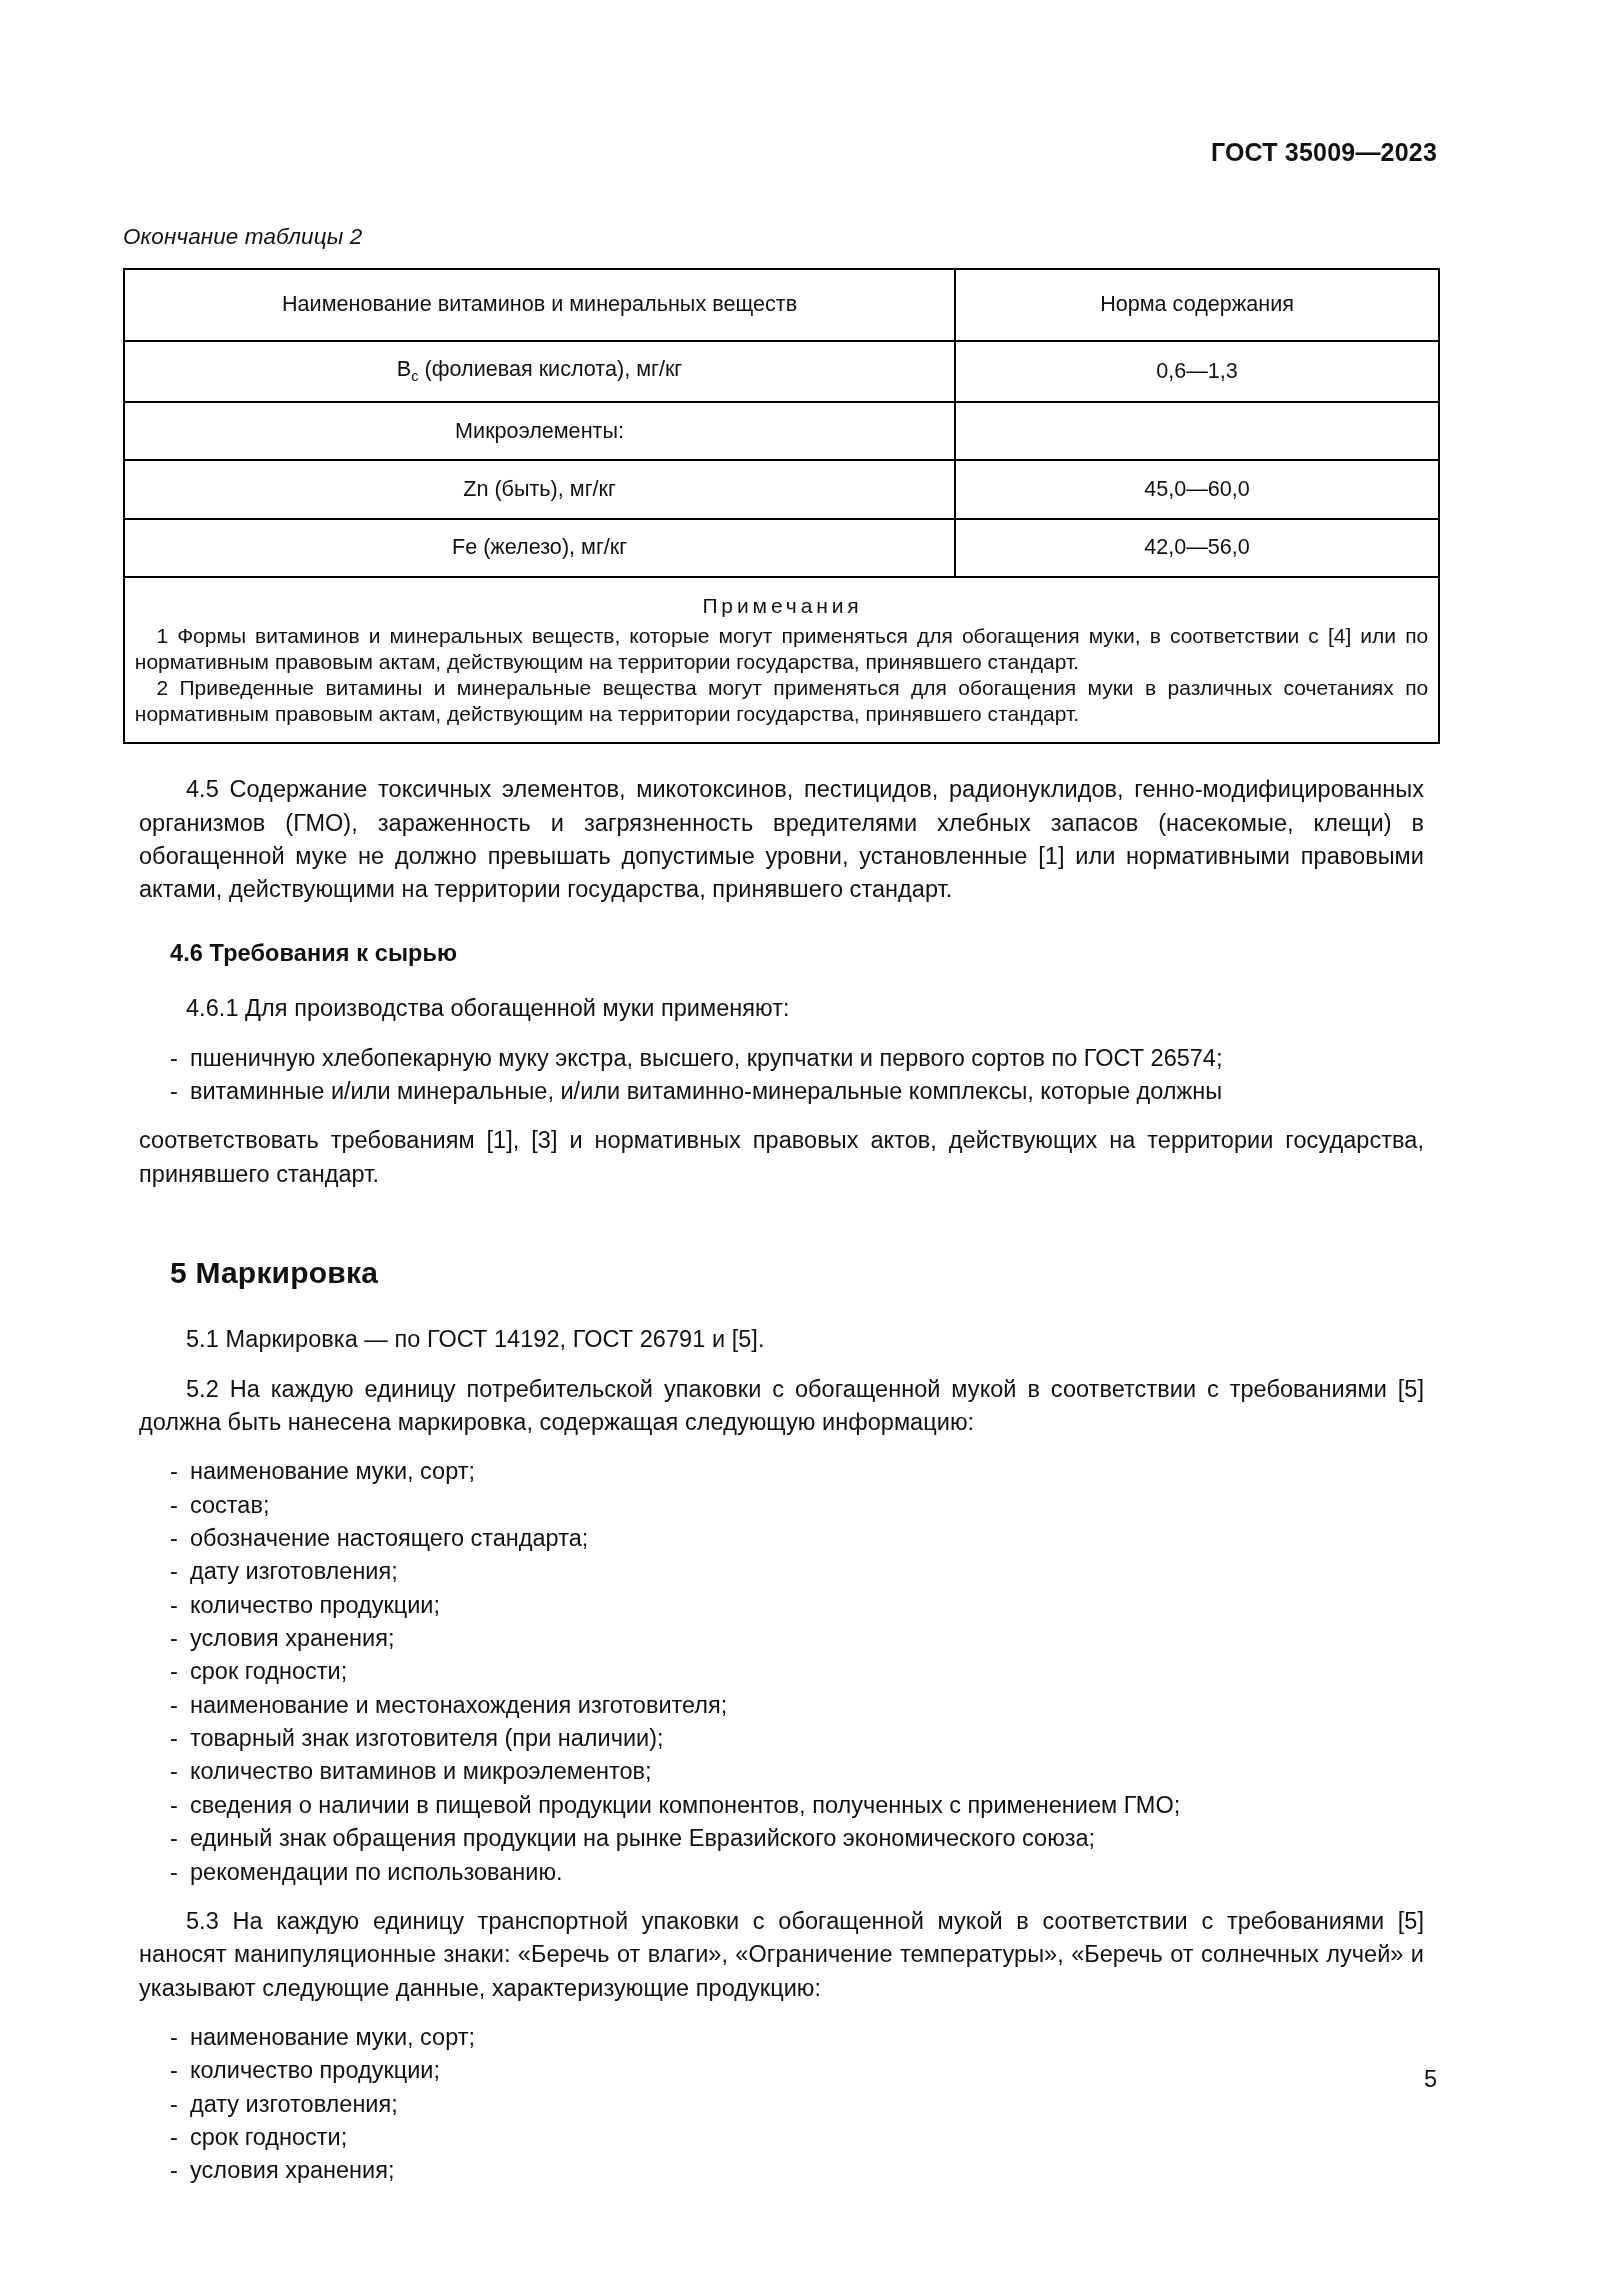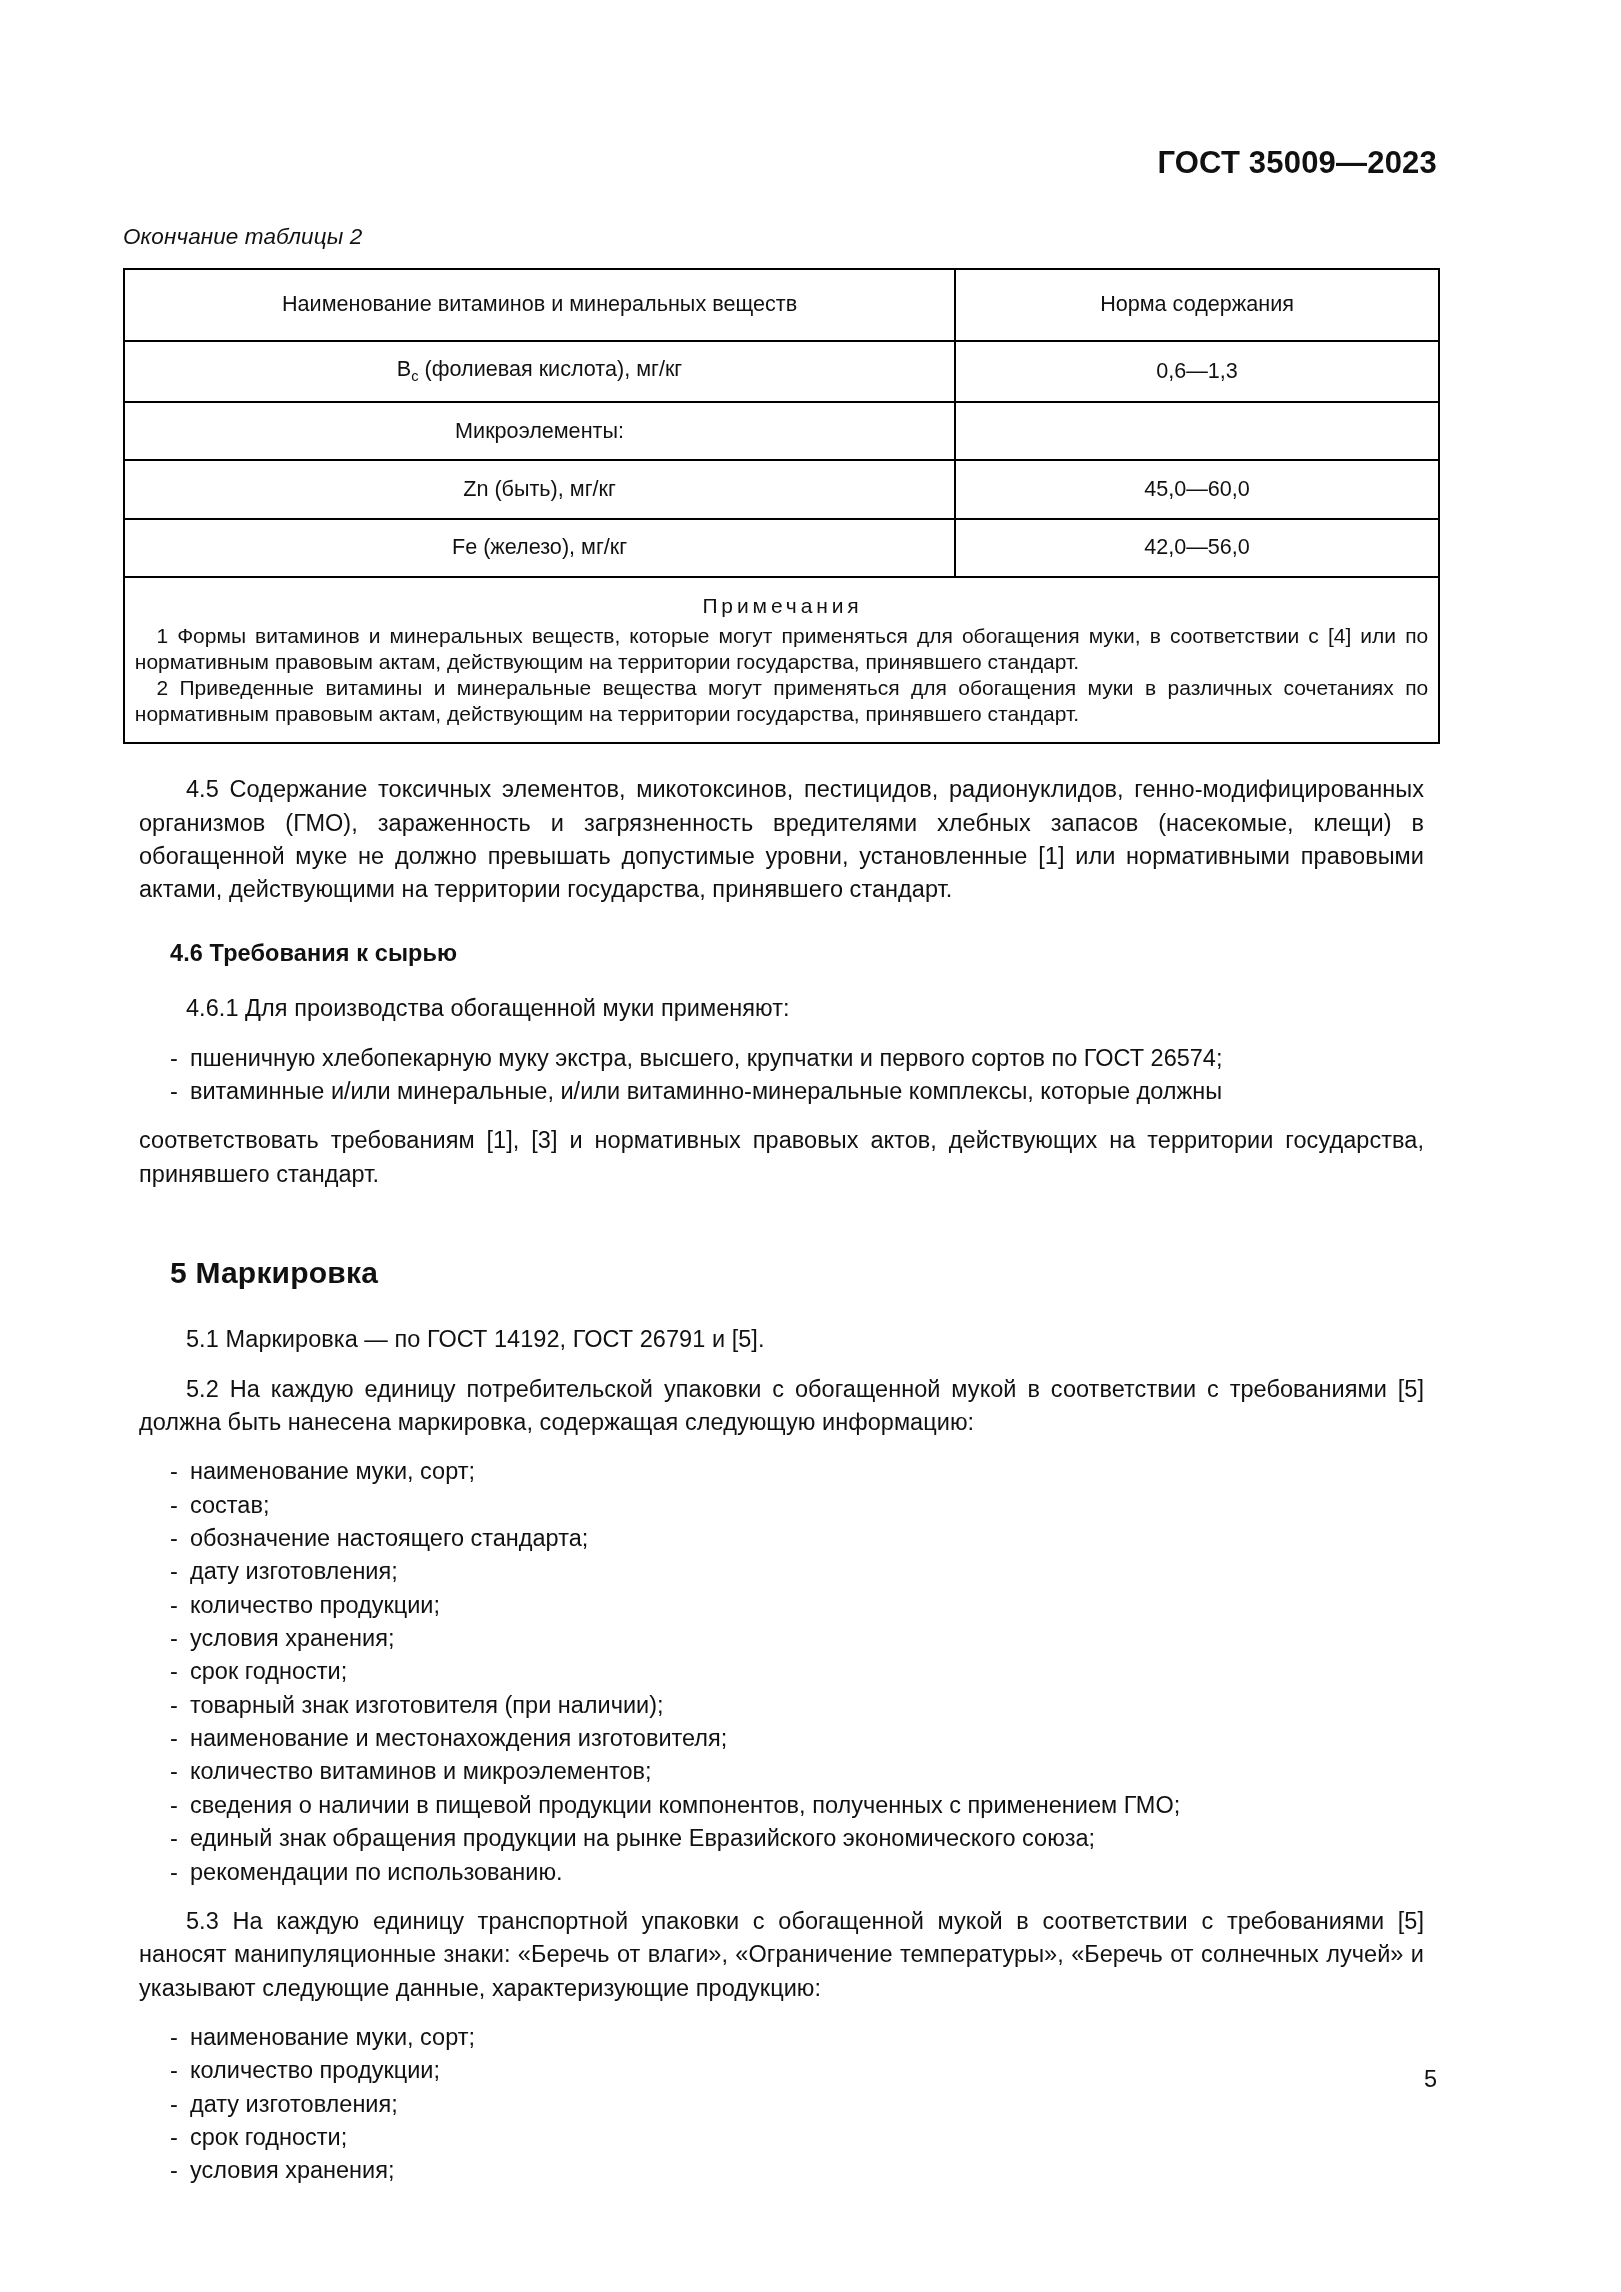--- a/index.html
+++ b/index.html
@@ -17,23 +17,23 @@
   }
   .page {
     position: absolute;
     inset: 0;
     padding: 0;
   }
 
   
   .doc-header {
     position: absolute;
-    top: 145px;
+    top: 138px;
     right: 184px;
-    font-size: 31px;
+    font-size: 25px;
     font-weight: bold;
     letter-spacing: 0.2px;
     white-space: nowrap;
   }
 
   
   .content {
     position: absolute;
     left: 123px;
     top: 224px;
@@ -208,22 +208,22 @@
     <p class="para">5.2  На каждую единицу потребительской упаковки с обогащенной мукой в соответствии с требованиями [5] должна быть нанесена маркировка, содержащая следующую информацию:</p>
 
     <ul class="dashlist">
       <li>наименование муки, сорт;</li>
       <li>состав;</li>
       <li>обозначение настоящего стандарта;</li>
       <li>дату изготовления;</li>
       <li>количество продукции;</li>
       <li>условия хранения;</li>
       <li>срок годности;</li>
+      <li>наименование и местонахождения изготовителя;</li>
       <li>товарный знак изготовителя (при наличии);</li>
-      <li>наименование и местонахождения изготовителя;</li>
       <li>количество витаминов и микроэлементов;</li>
       <li>сведения о наличии в пищевой продукции компонентов, полученных с применением ГМО;</li>
       <li>единый знак обращения продукции на рынке Евразийского экономического союза;</li>
       <li>рекомендации по использованию.</li>
     </ul>
 
     <p class="para">5.3  На каждую единицу транспортной упаковки с обогащенной мукой в соответствии с требованиями [5] наносят манипуляционные знаки: «Беречь от влаги», «Ограничение температуры», «Беречь от солнечных лучей» и указывают следующие данные, характеризующие продукцию:</p>
 
     <ul class="dashlist">
       <li>наименование муки, сорт;</li>

